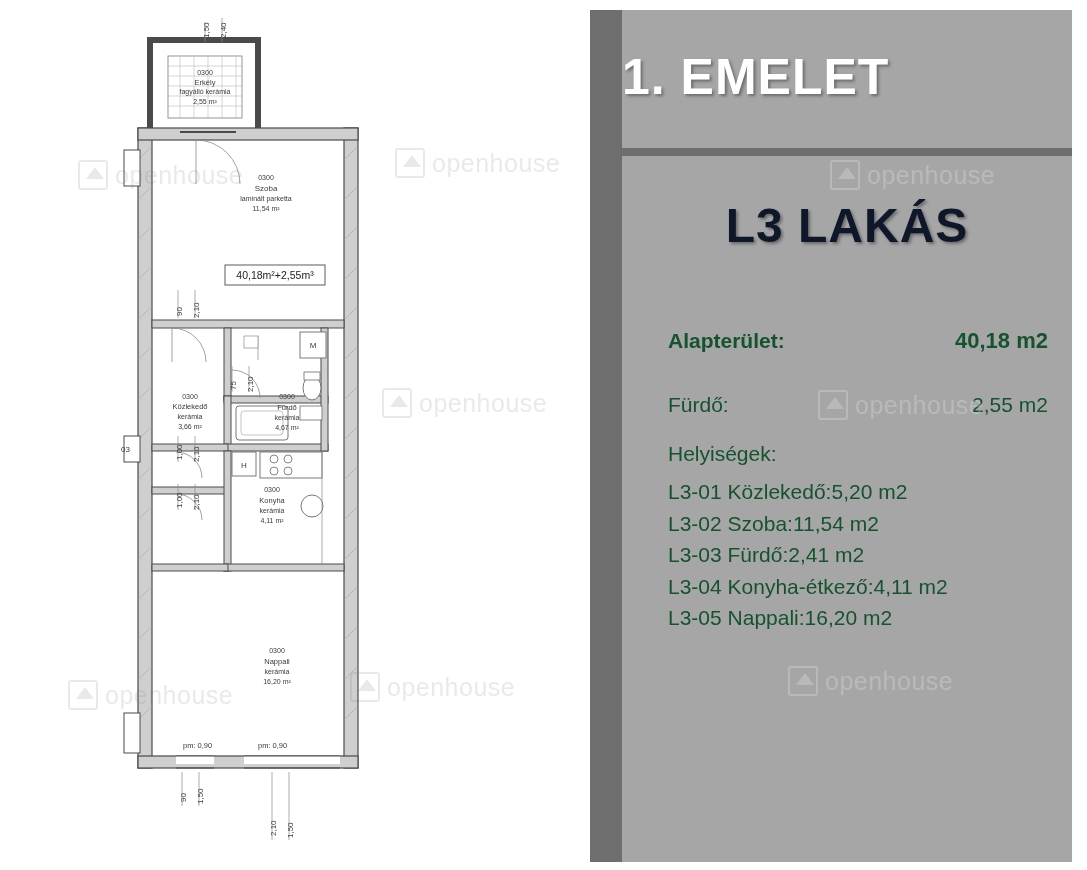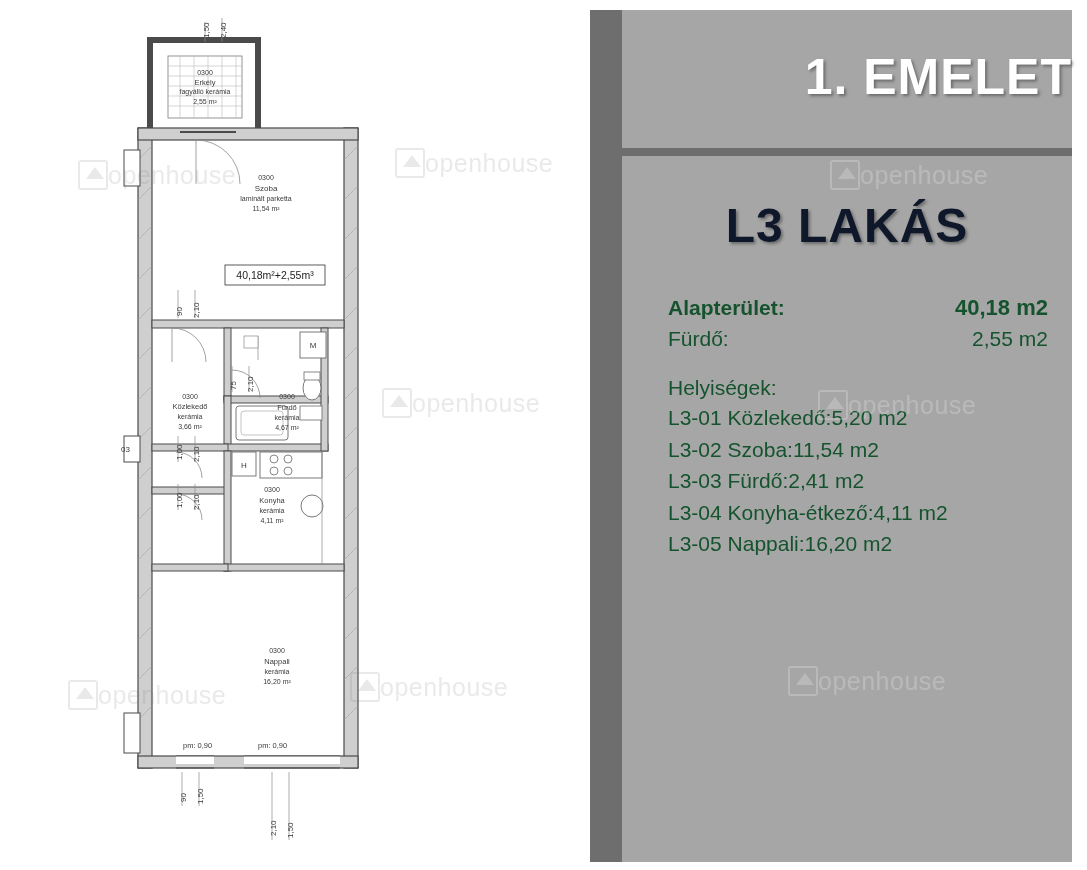--- a/index.html
+++ b/index.html
@@ -37,21 +37,21 @@
   #panel-spine {
     position: absolute;
     left: 0; top: 0;
     width: 32px; height: 852px;
     background: #6e6e6e;
   }
   #title-band {
     position: absolute;
     left: 32px; top: 0;
     width: 450px; height: 133px;
-    display: flex; align-items: center; justify-content: flex-end; padding-left: 21px;
+    display: flex; align-items: center; justify-content: flex-start;
   }
   #title-band .title {
     color: #ffffff;
     font-size: 50px;
     font-weight: bold;
     letter-spacing: 1px;
     text-shadow: 2px 2px 3px rgba(60,60,60,0.55);
   }
   #divider {
     position: absolute;
@@ -80,27 +80,27 @@
     color: #14532d;
     font-size: 21px;
   }
   .kv {
     display: flex;
     justify-content: space-between;
     align-items: baseline;
     line-height: 1.45;
   }
   .kv .k { white-space: nowrap; }
-  .kv .v { white-space: nowrap; }
+  .kv .v { white-space: nowrap; margin-top: 33px; }
   .kv.bold .k, .kv.bold .v { font-weight: bold; }
   .kv.bold .v { font-size: 22px; }
 
   .section-label {
     margin-top: 22px;
-    margin-bottom: 2px;
+    margin-bottom: 10px;
   }
   .room-row {
     display: flex;
     justify-content: flex-start;
     align-items: baseline;
     line-height: 1.5;
   }
   .room-row .rv { white-space: nowrap; }
 
   #price-block {
@@ -122,20 +122,21 @@
     position: absolute;
     pointer-events: none;
     user-select: none;
     opacity: 0.16;
     color: #7a7a7a;
     font-size: 25px;
     letter-spacing: 0.5px;
     white-space: nowrap;
     display: flex;
     align-items: center;
+    gap: 7px;
   }
   .wm .wm-mark {
     width: 30px; height: 30px;
     border: 2px solid #7a7a7a;
     border-radius: 3px;
     position: relative;
     flex: none;
   }
   .wm .wm-mark:after {
     content: "";

